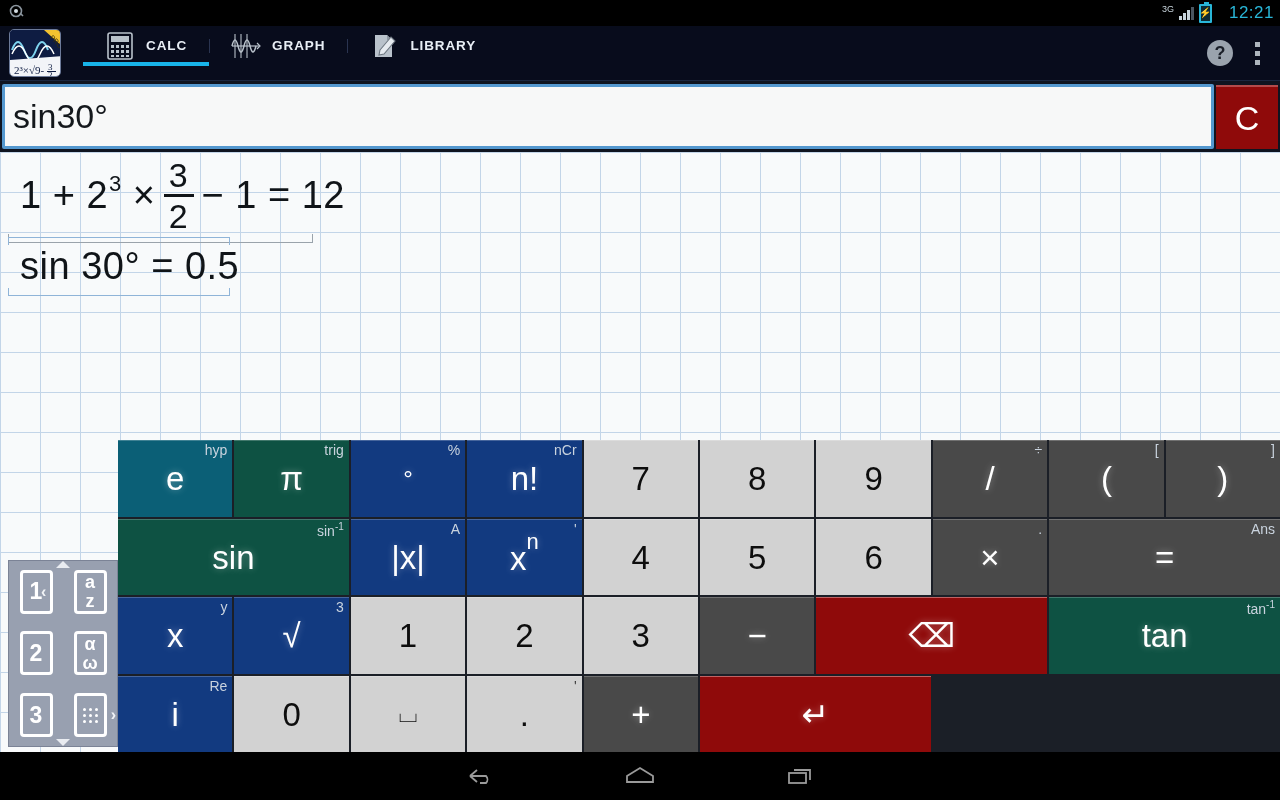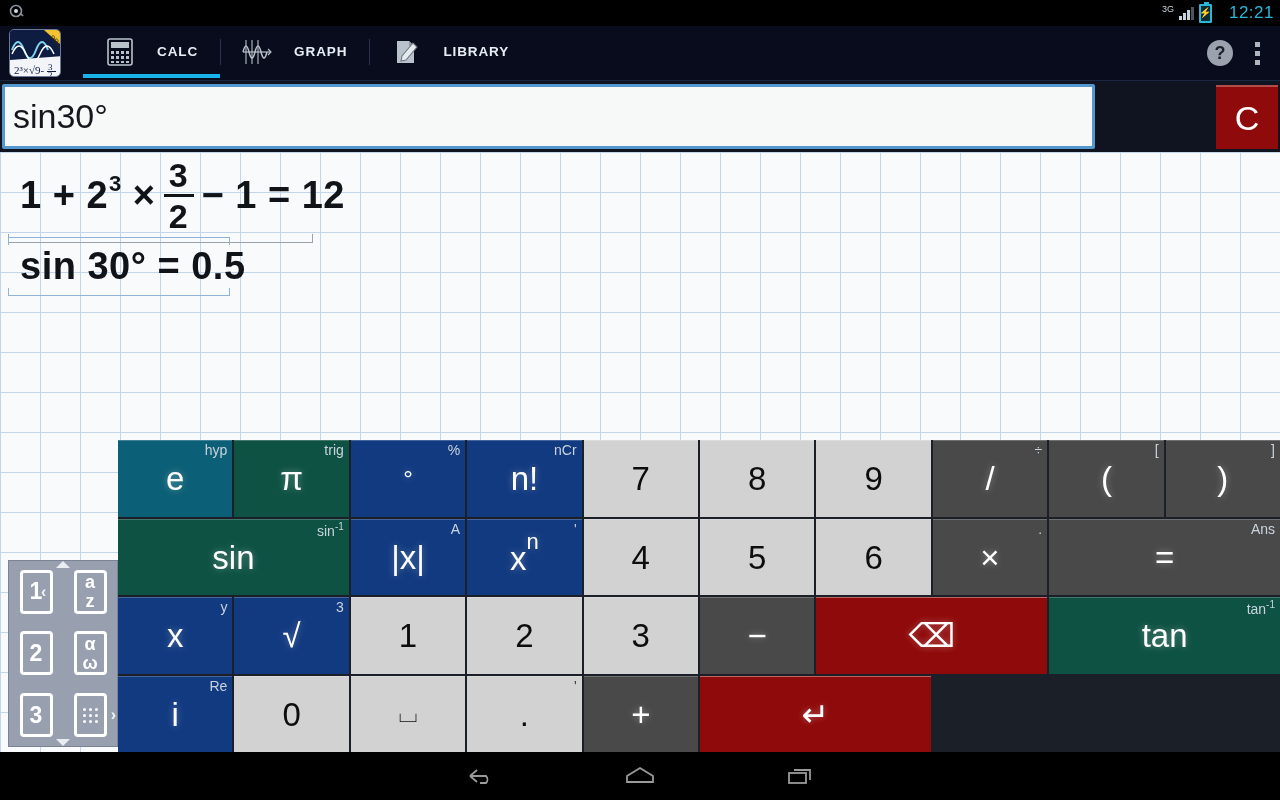--- a/index.html
+++ b/index.html
@@ -40,21 +40,21 @@
     position:absolute; left:0; top:26px; width:1280px; height:55px;
     background:#080c1c; border-bottom:1px solid #1b2740;
     display:flex; align-items:center;
   }
   .applogo {
     width:52px; height:48px; margin-left:9px; border-radius:5px; overflow:hidden;
     border:1px solid #6c7a99; flex:none; position:relative; background:#0d1a3a;
   }
   .tabs { display:flex; align-items:stretch; height:55px; margin-left:22px; }
   .tab {
-    display:flex; align-items:center; gap:22px; padding:0 22px; height:52px;
+    display:flex; align-items:center; gap:11px; padding:0 22px; height:40px;
     position:relative; cursor:pointer;
   }
   .tab + .tab:before {
     content:""; position:absolute; left:0; top:13px; bottom:13px; width:1px; background:#2a3450;
   }
   .tab .tlabel { color:#e8eef5; font-size:13.5px; font-weight:bold; letter-spacing:0.9px; }
   .tab.active:after {
     content:""; position:absolute; left:0; right:0; bottom:0; height:4px; background:#18b4e9;
   }
   .tab .ticon { width:30px; height:30px; display:flex; align-items:center; justify-content:center; }
@@ -63,42 +63,42 @@
     width:26px; height:26px; border-radius:50%; background:#9aa3ad; color:#1a1f28;
     font-size:18px; font-weight:bold; display:flex; align-items:center; justify-content:center;
     cursor:pointer;
   }
   .overflow { display:flex; flex-direction:column; gap:4px; cursor:pointer; padding:4px; }
   .overflow i { display:block; width:5px; height:5px; background:#aeb6be; }
 
   
   .inputrow { position:absolute; left:0; top:81px; width:1280px; height:71px; background:#0f1420; }
   .inputfield {
-    position:absolute; left:2px; top:3px; width:1093px; height:65px;
+    position:absolute; left:2px; top:3px; width:1212px; height:65px;
     background:#f7f8f8; border:3px solid #5498cf; border-radius:2px;
     display:flex; align-items:center; padding-left:8px; cursor:text;
   }
   .inputfield .val { font-size:34px; color:#14181c; letter-spacing:0px; }
   .clearbtn {
     position:absolute; left:1216px; top:4px; width:62px; height:64px;
     background:#8f0a0a; border-top:2px solid #b34b4b;
     color:#fff; font-size:34px; display:flex; align-items:center; justify-content:center;
     cursor:pointer;
   }
 
   
   .paper {
     position:absolute; left:0; top:152px; width:1280px; height:600px;
     background:
       repeating-linear-gradient(to right, #c3d5e8 0 1px, transparent 1px 40px),
       repeating-linear-gradient(to bottom, #c3d5e8 0 1px, transparent 1px 40px),
       #f8fafb;
   }
   .hist { position:absolute; left:0; top:0; width:100%; }
-  .hentry { position:relative; padding:6px 0 6px 20px;font-weight:bold; }
+  .hentry { position:relative; padding:6px 0 6px 20px; }
   .hline {
     display:flex; align-items:center; font-size:38px; color:#101418;
     letter-spacing:0.5px; white-space:nowrap;
   }
   .hline .sup { font-size:22px; vertical-align:super; position:relative; top:-12px; margin-left:1px; }
   .frac {
     display:inline-flex; flex-direction:column; align-items:center;
     vertical-align:middle; margin:0 8px; line-height:1.0;
   }
   .frac .num { font-size:34px; padding-bottom:2px; }

